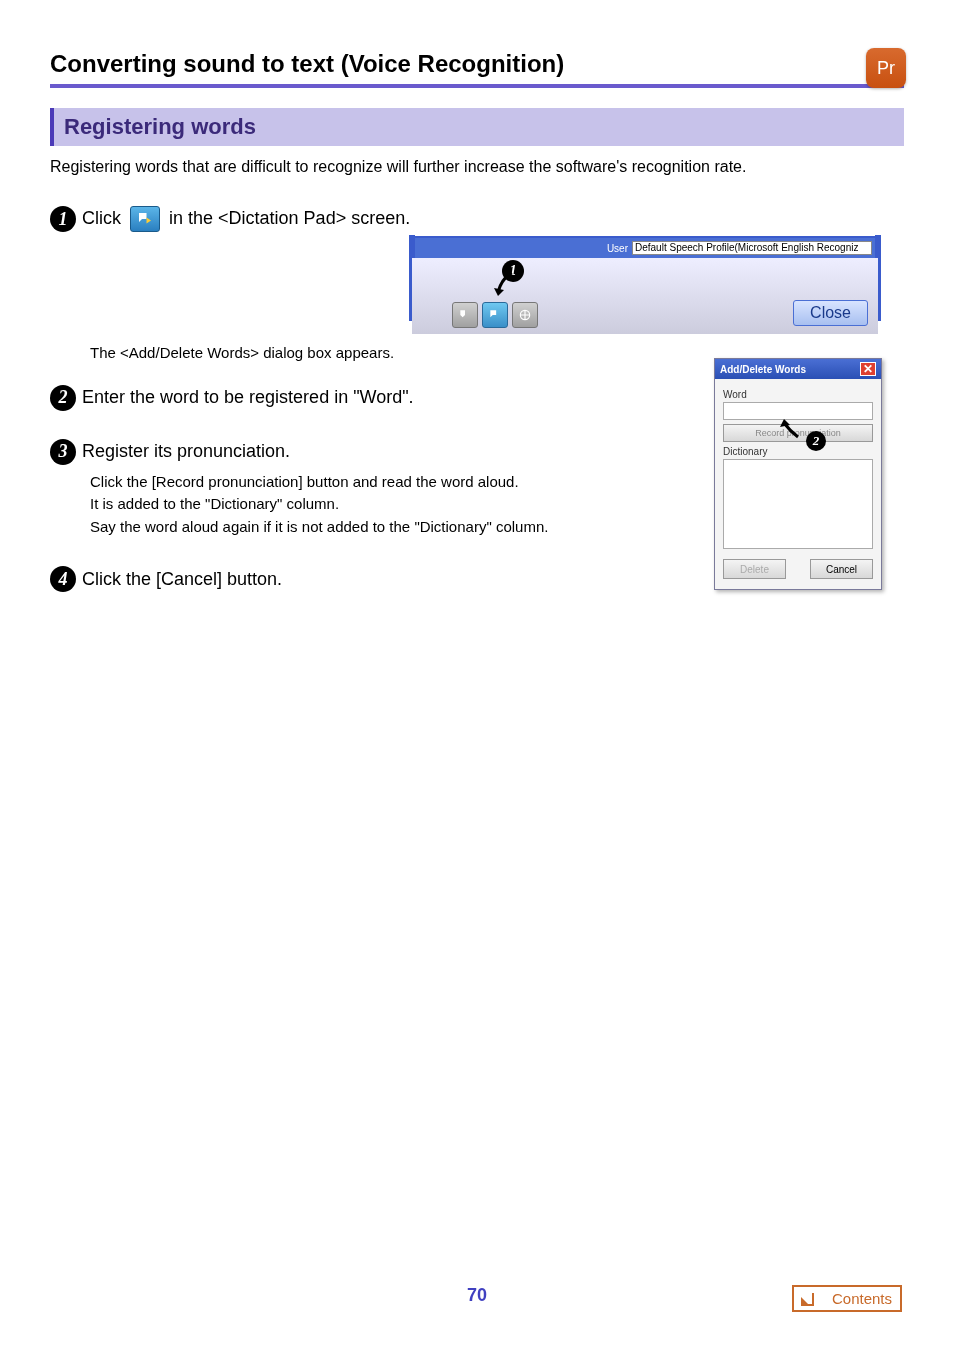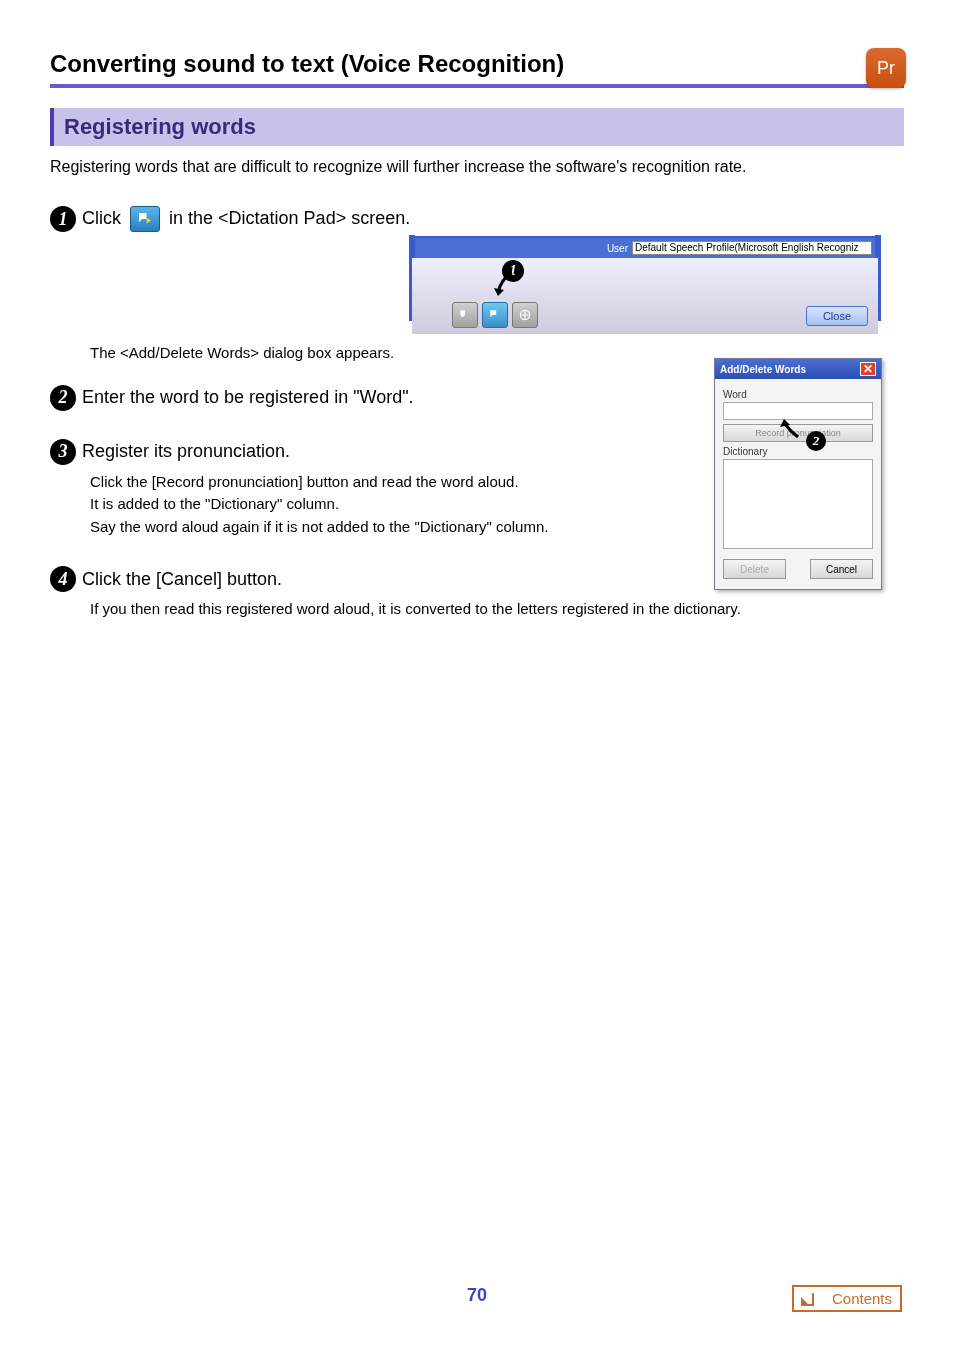--- a/index.html
+++ b/index.html
@@ -178,21 +178,21 @@
     display: flex; align-items: center; justify-content: center;
   }
   .close-btn {
     position: absolute;
     right: 10px;
     bottom: 8px;
     background: linear-gradient(#d8e4ff,#a8c0f0);
     border: 1px solid #4a6fd4;
     border-radius: 3px;
     color: #1a3a8a;
-    font-size: 11px;
+    font-size: 16px;
     padding: 3px 16px;
   }
 
   
   .add-del-dialog {
     position: absolute;
     top: 358px;
     right: 72px;
     width: 168px;
     background: #f4f4f4;
@@ -408,23 +408,20 @@
       <div>It is added to the "Dictionary" column.</div>
       <div>Say the word aloud again if it is not added to the "Dictionary" column.</div>
     </div>
   </div>
 
   <div class="step">
     <div class="step-line">
       <span class="step-num">4</span>
       <span class="step-title">Click the [Cancel] button.</span>
     </div>
-    <div class="step-body" style="max-width:860px;">
-      <div>If you then read this registered word aloud, it is converted to the letters registered in the dictionary.</div>
-    </div>
   </div>
 
 </div>
 
 <div class="page-num">70</div>
 
 <div class="contents-btn">
   <svg class="corner-tri" viewBox="0 0 14 14">
     <path d="M1 13 L1 5 L9 13 Z" fill="#c86a2a"></path>
     <path d="M1 13 L13 13 L13 1" stroke="#c86a2a" stroke-width="2" fill="none"></path>

